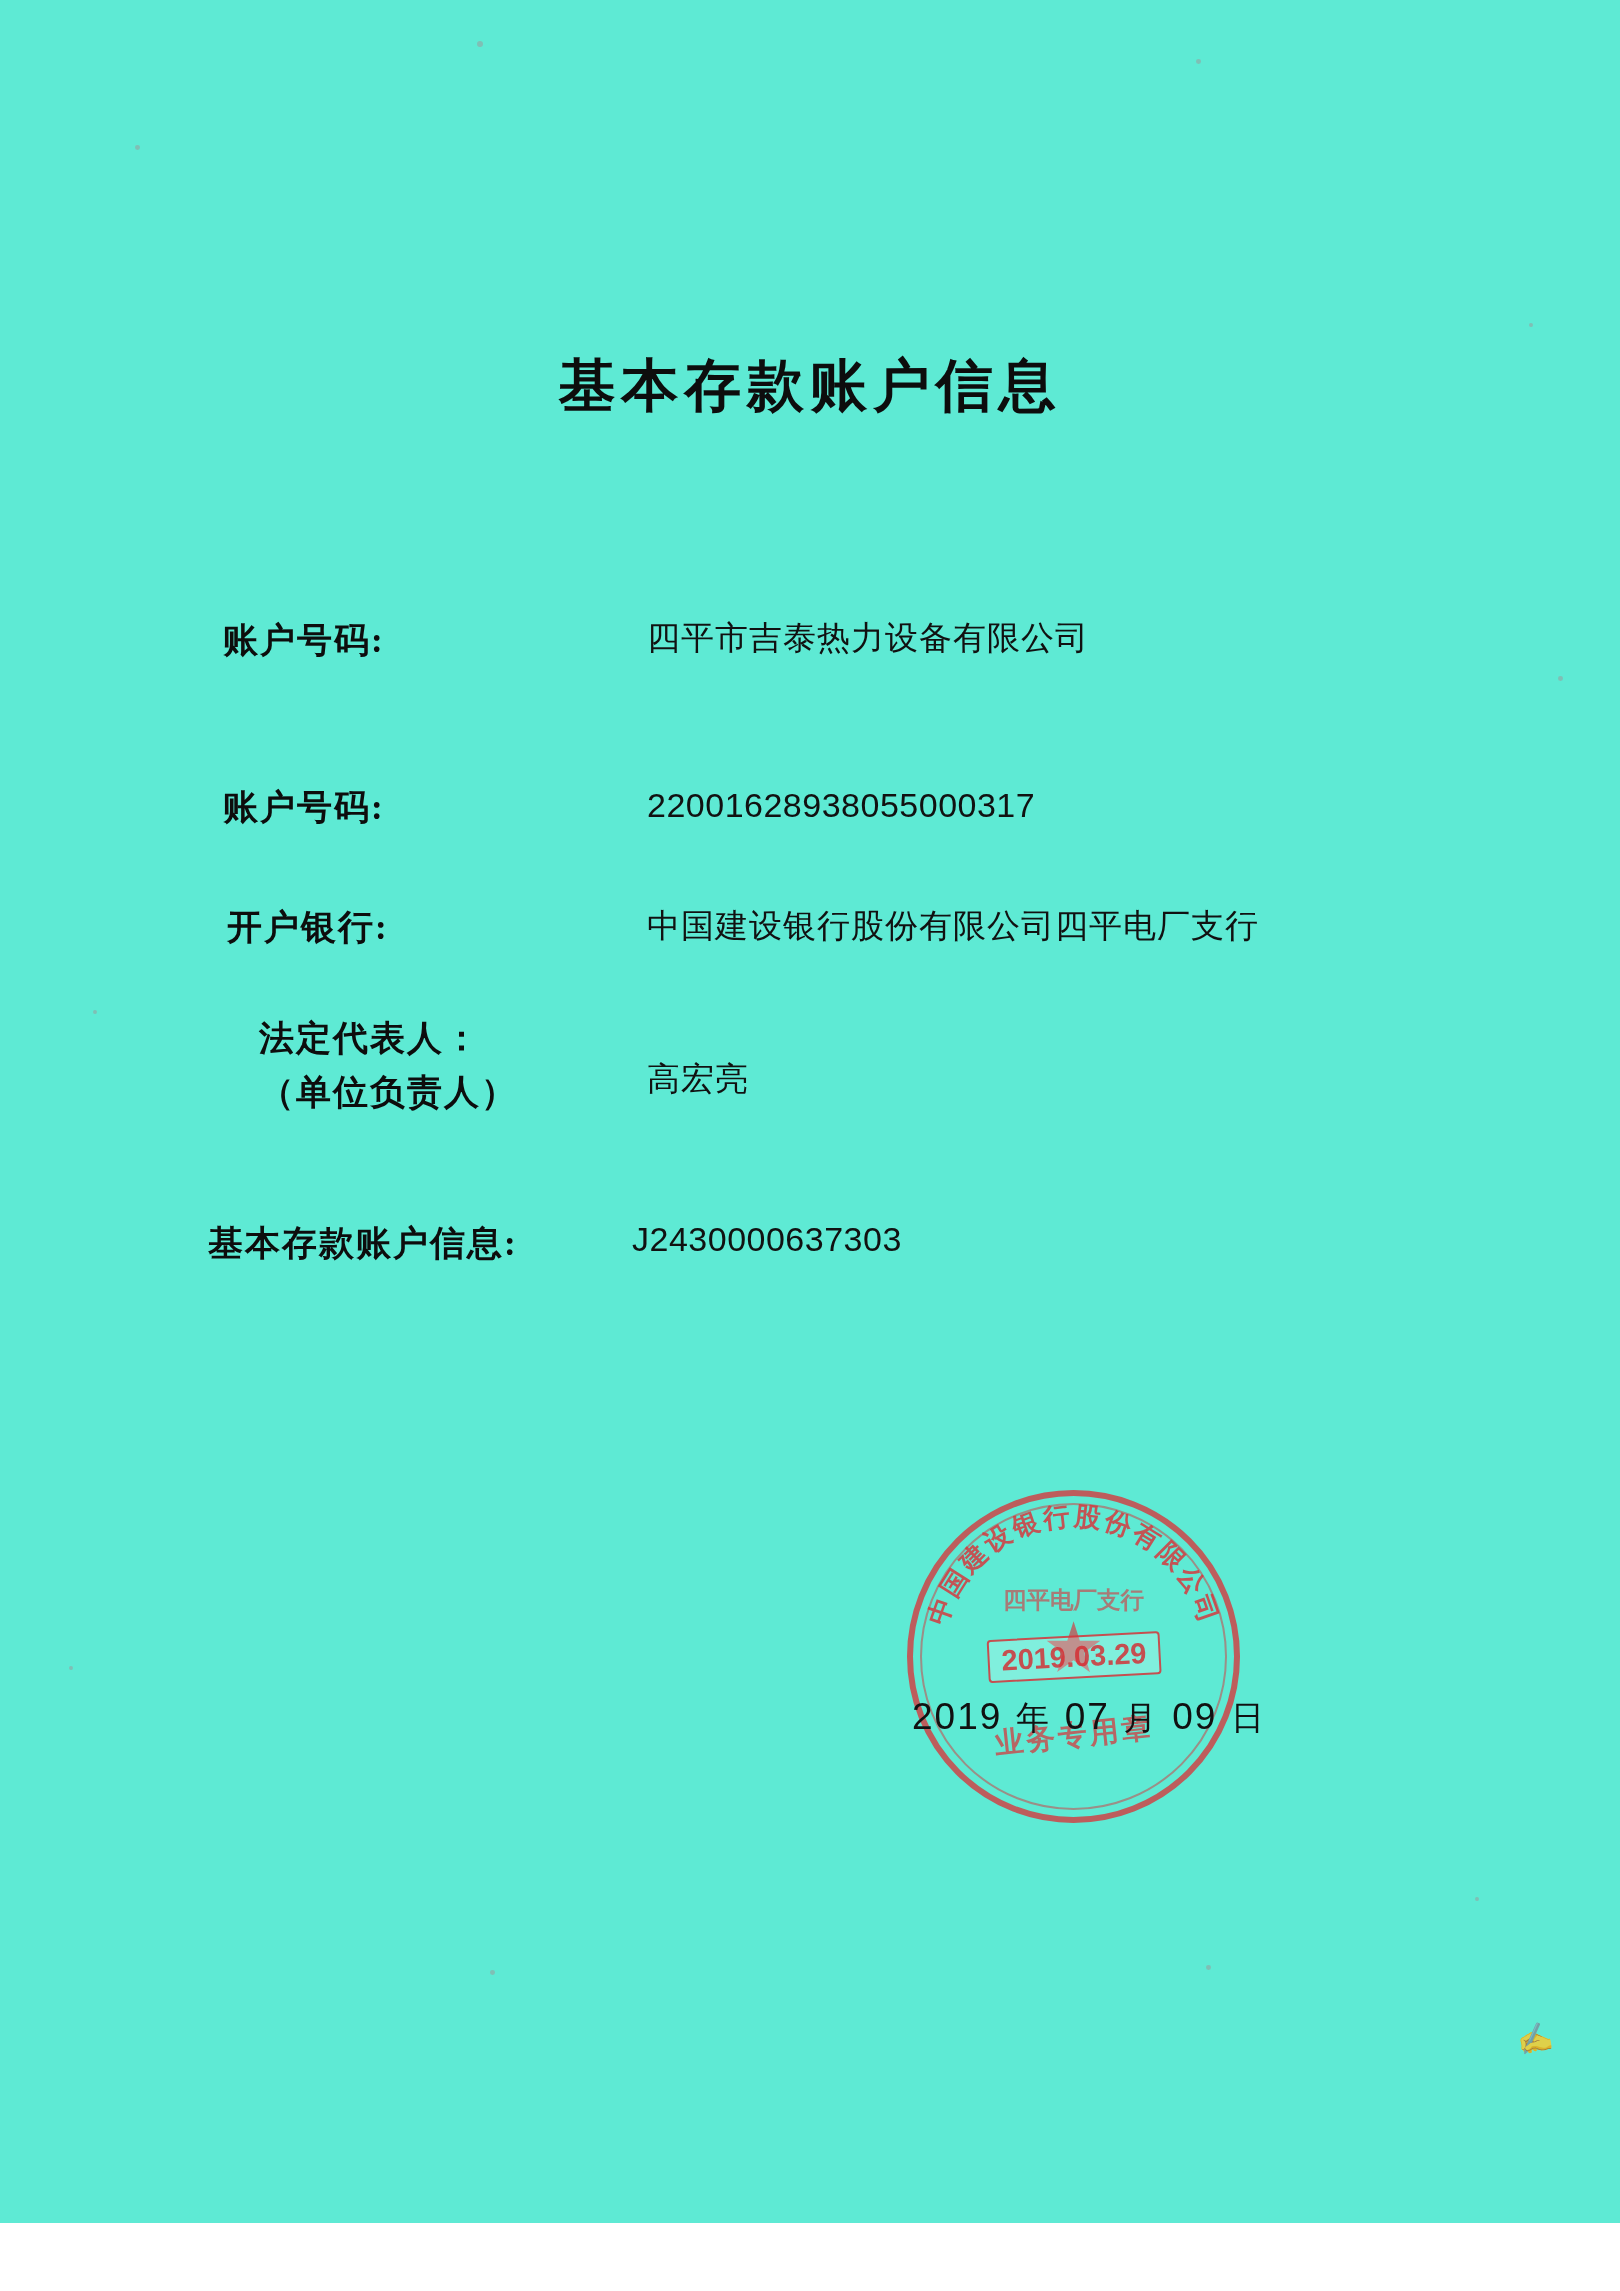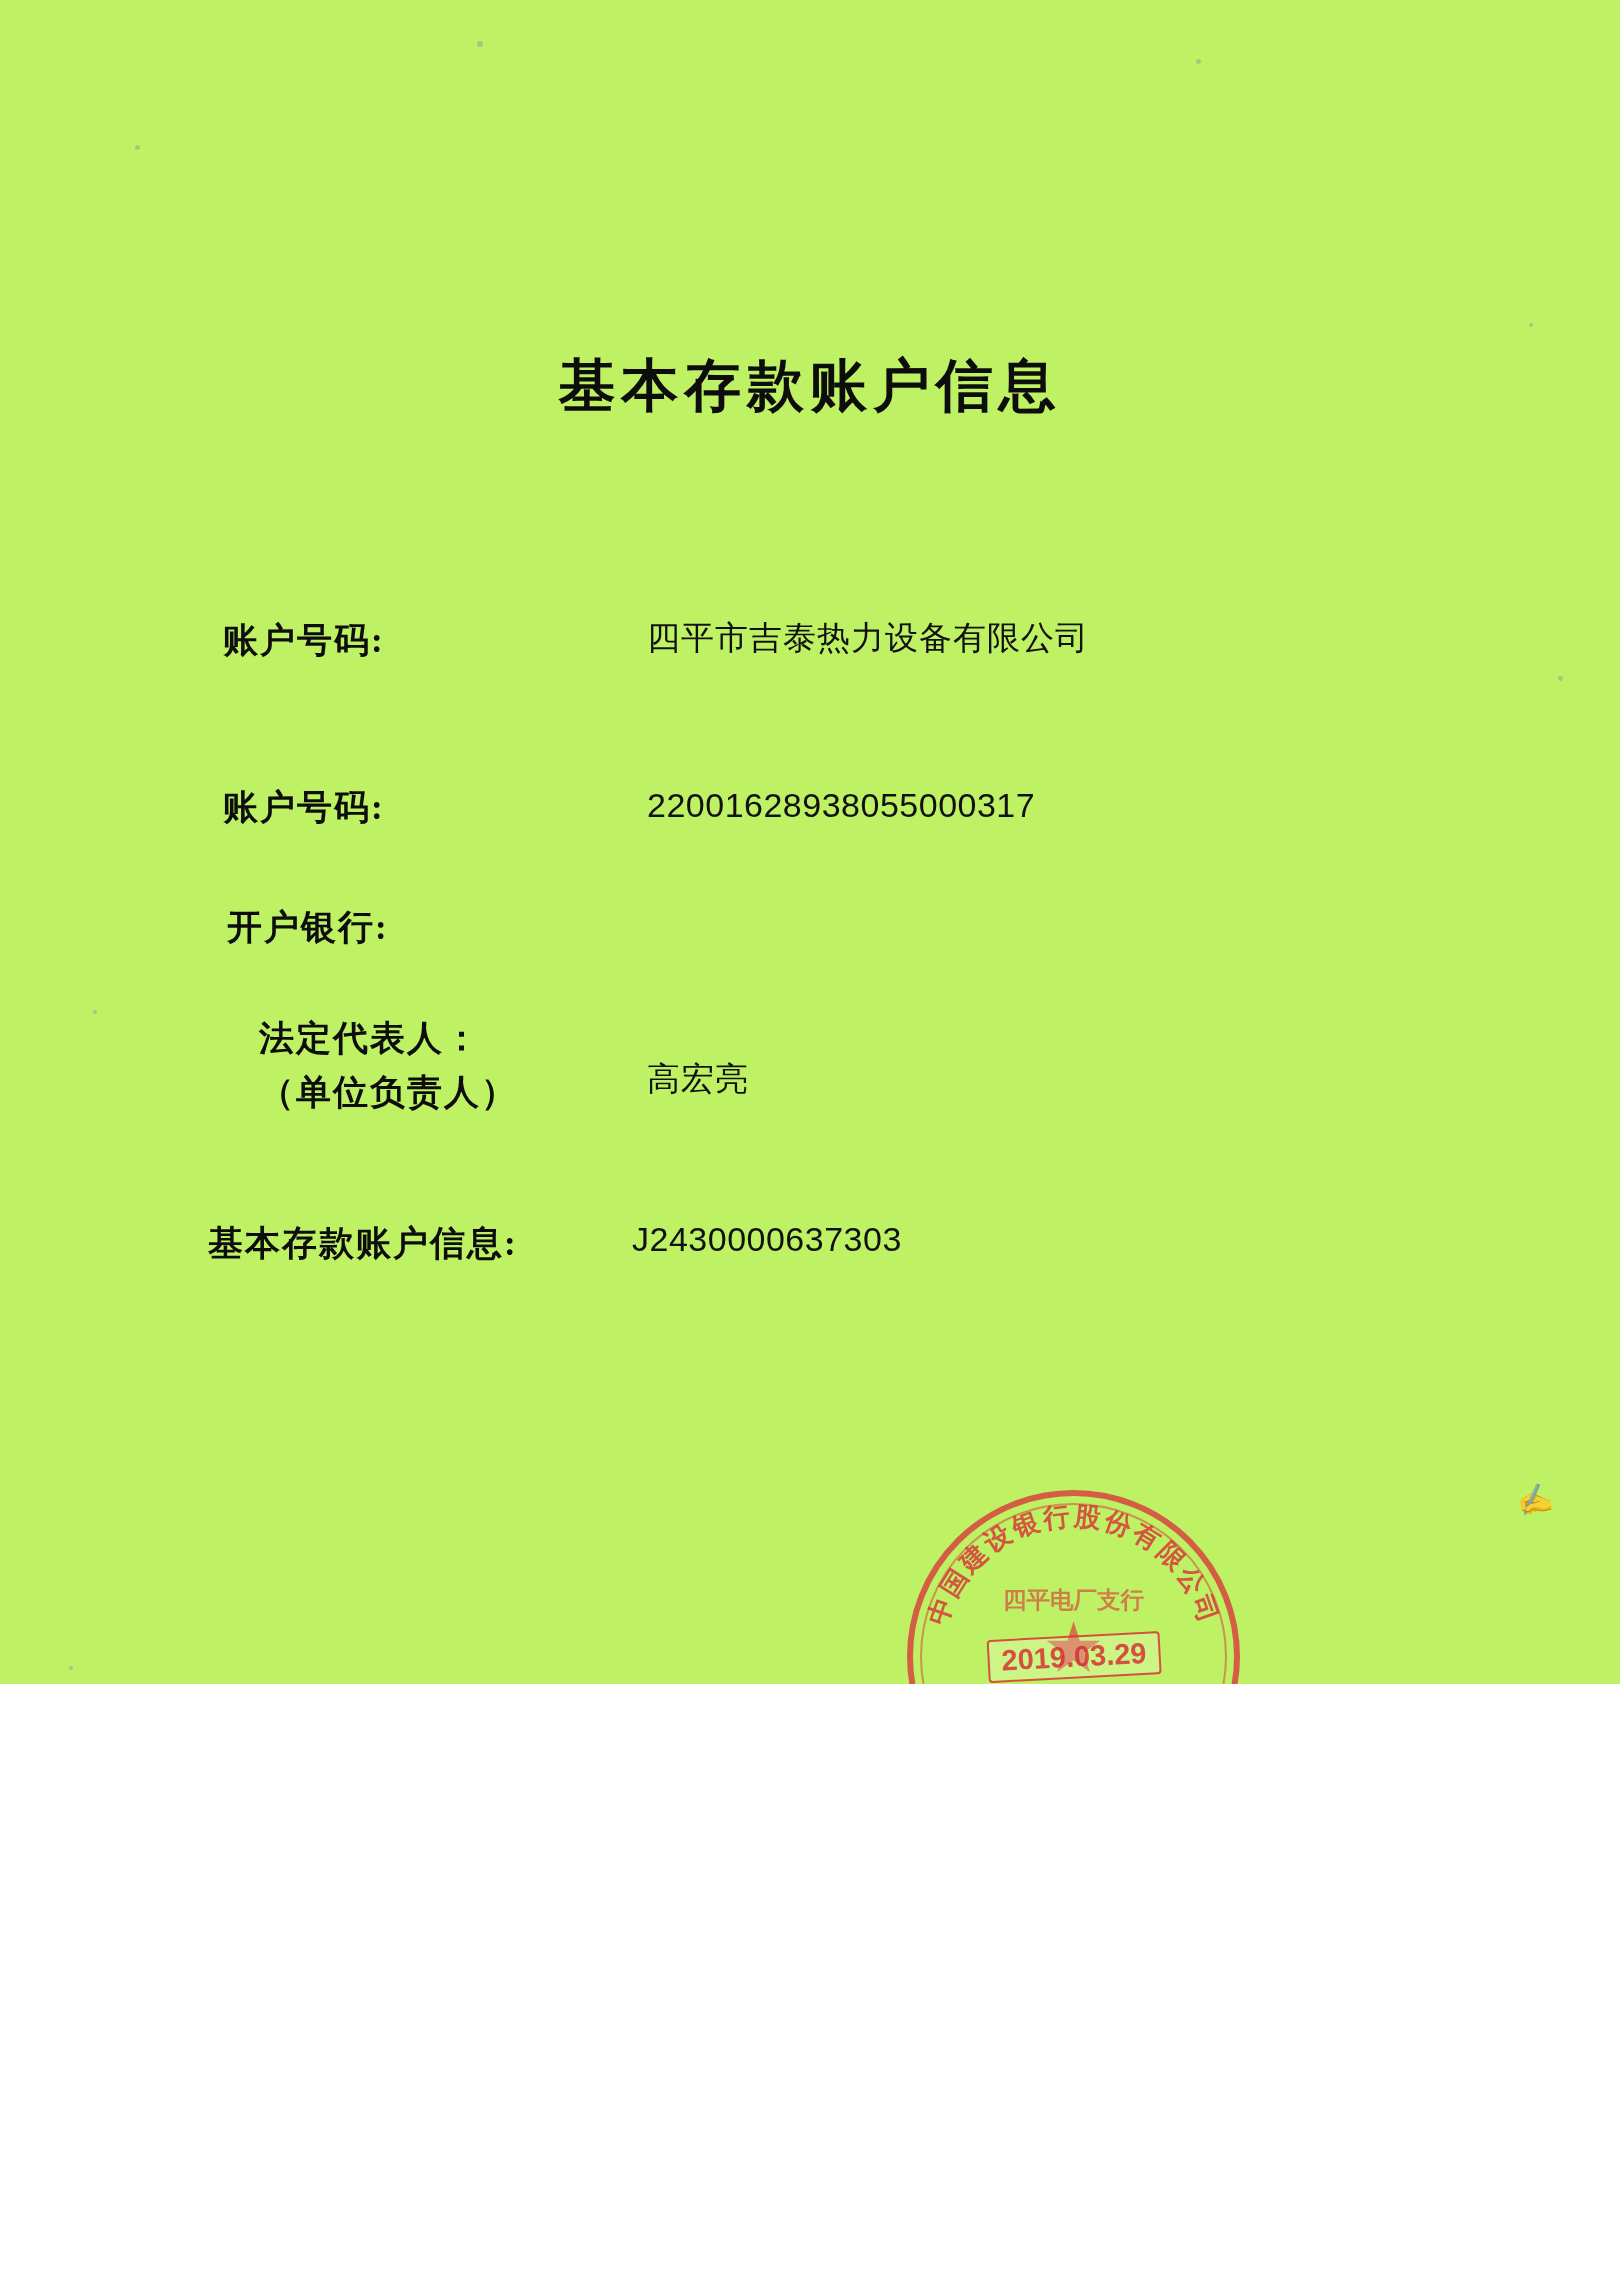--- a/index.html
+++ b/index.html
@@ -7,23 +7,23 @@
     padding: 0;
     background: #ffffff;
   }
   body {
     font-family: "Liberation Serif", "DejaVu Serif", serif;
     color: #111111;
   }
   .page {
     position: relative;
     width: 1620px;
-    height: 1684px;
+    height: 2223px;
     margin: 0 auto;
-    background: #bef264;
+    background: #5eead4;
     overflow: hidden;
   }
 
   
   .speck {
     position: absolute;
     background: #9a9a9a;
     border-radius: 50%;
     opacity: .55;
   }
@@ -226,20 +226,23 @@
 
   <div class="field" id="f-account">
     <span class="field-label">账户号码:</span>
   </div>
   <div class="field" id="v-account">
     <span class="field-value value-num">22001628938055000317</span>
   </div>
 
   <div class="field" id="f-bank">
     <span class="field-label">开户银行:</span>
+  </div>
+  <div class="field" id="v-bank">
+    <span class="field-value">中国建设银行股份有限公司四平电厂支行</span>
   </div>
 
   <div id="f-legal" class="field">
     <span class="field-label">法定代表人：</span>
     <span class="field-label l2">（单位负责人）</span>
   </div>
   <div class="field" id="v-legal">
     <span class="field-value">高宏亮</span>
   </div>
 

